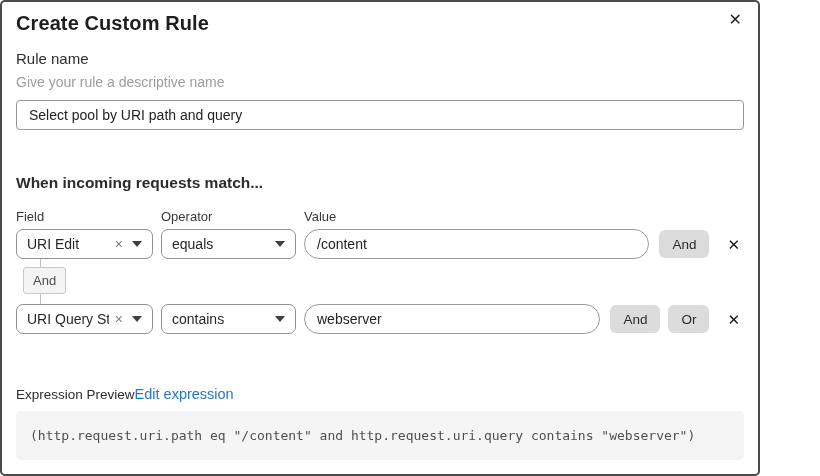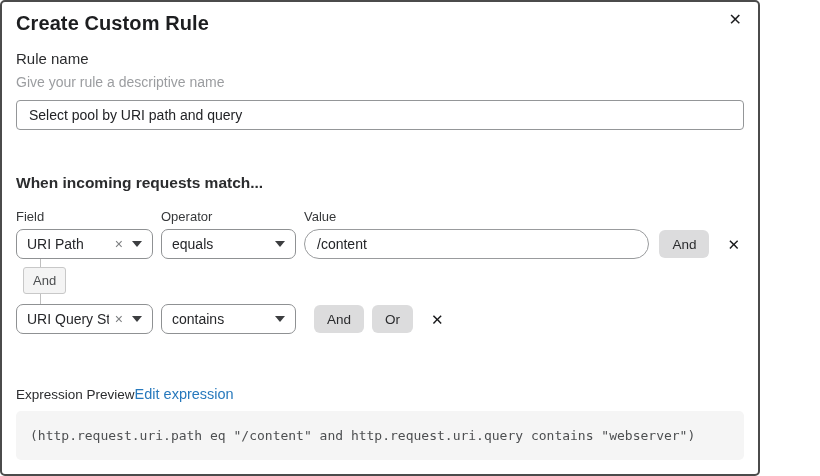--- a/index.html
+++ b/index.html
@@ -217,21 +217,21 @@
   <div class="match-heading">When incoming requests match...</div>
 
   <div class="col-labels">
     <div class="col-field">Field</div>
     <div class="col-operator">Operator</div>
     <div class="col-value">Value</div>
   </div>
 
   <div class="match-row">
     <div class="select field-select">
-      <span class="select-text">URI Path</span>
+      <span class="select-text">URI Edit</span>
       <span class="clear-x">×</span>
       <span class="caret"></span>
     </div>
     <div class="select operator-select">
       <span class="select-text">equals</span>
       <span class="caret"></span>
     </div>
     <input class="value-input" type="text" value="/content" style="">
     <button class="conn-btn">And</button>
     <div class="row-delete">✕</div>
@@ -245,20 +245,21 @@
   <div class="match-row" style="margin-top:0;">
     <div class="select field-select">
       <span class="select-text">URI Query St...</span>
       <span class="clear-x">×</span>
       <span class="caret"></span>
     </div>
     <div class="select operator-select">
       <span class="select-text">contains</span>
       <span class="caret"></span>
     </div>
+    <input class="value-input" type="text" value="webserver" style="">
     <button class="conn-btn">And</button>
     <button class="conn-btn">Or</button>
     <div class="row-delete">✕</div>
   </div>
 
   <div class="expr-header">
     <div class="expr-label">Expression Preview</div>
     <a class="expr-edit-link">Edit expression</a>
   </div>
   <div class="expr-code">(http.request.uri.path eq "/content" and http.request.uri.query contains "webserver")</div>

